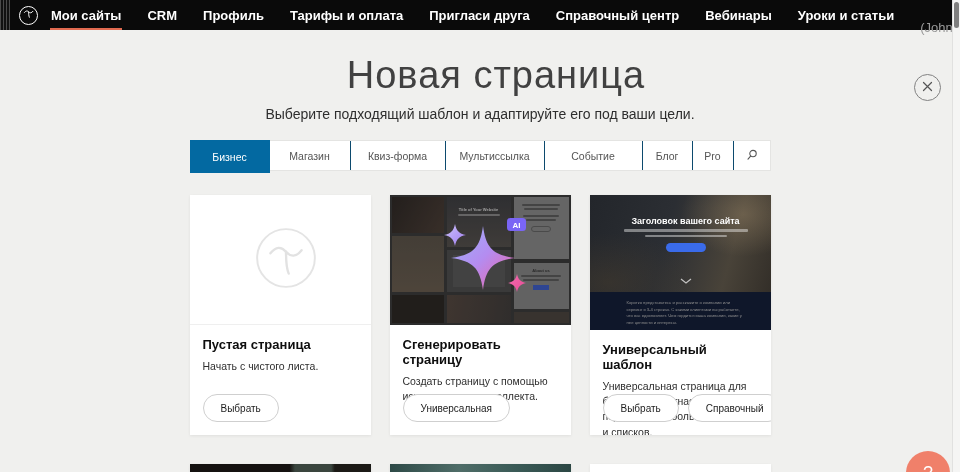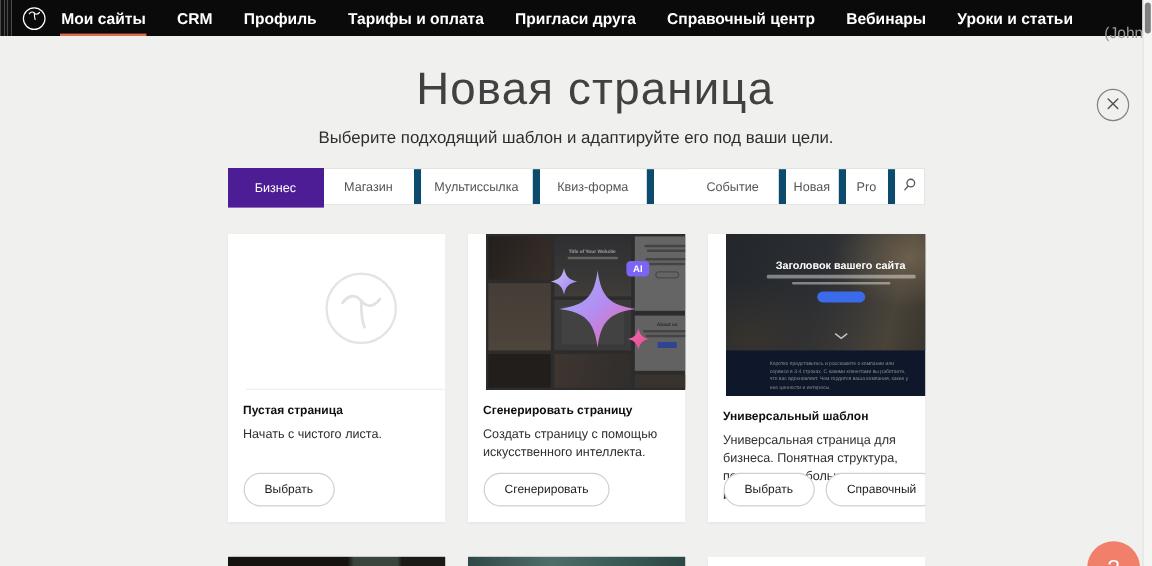--- a/index.html
+++ b/index.html
@@ -33,34 +33,34 @@
     border:1.5px solid #828282; border-radius:50%; background:transparent;
     display:flex; align-items:center; justify-content:center; cursor:pointer; }
   .page-title { padding-top:22px; text-align:center; font-size:38px; font-weight:300;
     color:#414141; letter-spacing:1px; line-height:46px;margin-left:32px; }
   .page-subtitle { margin-top:8px; text-align:center; font-size:14px; color:#2e2e2e; }
 
   
   .tabs { width:581px; margin:18px auto 0; display:flex; height:31px;
     border:1px solid #e4e4e2; background:#fff; }
   .tab { display:flex; align-items:center; justify-content:center; font-size:10.5px;
-    color:#555; background:#fff; border-right:6px solid #0c4a6e; cursor:pointer; }
+    color:#555; background:#fff; border-right:1px solid #0c4a6e; cursor:pointer; }
   .tab:last-child { border-right:none; }
-  .tab.active { background:#4c1d95; color:#fff; margin:-1px 0 -1px -1px; height:33px;
+  .tab.active { background:#0369a1; color:#fff; margin:-1px 0 -1px -1px; height:33px;
     border-right:none; }
   .t0{width:80px;} .t1{width:81px;} .t2{width:99px;} .t3{width:95px;}
-  .t4{width:82px;margin-left:28px;} .t5{width:50px;} .t6{width:41px;} .t7{flex:1;}
+  .t4{width:98px;} .t5{width:50px;} .t6{width:41px;} .t7{flex:1;}
 
   
   .grid { width:581px; margin:24px auto 0; display:flex; gap:19px; }
   .card { position:relative; width:181px; height:240px; background:#fff;
     box-shadow:0 1px 3px rgba(0,0,0,.07); overflow:hidden; }
-  .card-img { position:relative; width:192px; height:130px; overflow:hidden;margin-left:15px; }
+  .card-img { position:relative; width:192px; height:130px; overflow:hidden; }
   .card-body { padding:12px 13px 0; }
-  .card-title { font-size:10px; font-weight:bold; color:#0e0e0e; }
+  .card-title { font-size:13px; font-weight:bold; color:#0e0e0e; }
   .card-desc { margin-top:7px; font-size:10.5px; line-height:1.45; color:#2f2f2f; }
   .card-actions { position:absolute; left:13px; bottom:13px; display:flex; gap:9px; }
   .pill-btn { height:28px; padding:0 17px; border:1px solid #cfcfcf; border-radius:15px;
     background:#fff; font-size:10px; color:#1c1c1c; cursor:pointer;
     font-family:"Liberation Sans", sans-serif; }
 
   
   .blank-img { display:flex; align-items:center; justify-content:center;
     border-bottom:1px solid #efefef; background:#fff; }
 
@@ -145,24 +145,24 @@
       </svg>
     </span>
   </button>
 
   <h1 class="page-title">Новая страница</h1>
   <p class="page-subtitle">Выберите подходящий шаблон и адаптируйте его под ваши цели.</p>
 
   <div class="tabs">
     <div class="tab t0 active">Бизнес</div>
     <div class="tab t1">Магазин</div>
+    <div class="tab t3">Квиз-форма</div>
     <div class="tab t2">Мультиссылка</div>
-    <div class="tab t3">Квиз-форма</div>
     <div class="tab t4">Событие</div>
-    <div class="tab t5">Новая</div>
+    <div class="tab t5">Блог</div>
     <div class="tab t6">Pro</div>
     <div class="tab t7">
       <span>
         <svg width="12" height="12" viewBox="0 0 12 12" fill="none">
           <circle cx="7" cy="4.6" r="3.2" stroke="#555" stroke-width="1.1"></circle>
           <path d="M4.6 7.2 L2 10.2" stroke="#555" stroke-width="1.1" stroke-linecap="round"></path>
         </svg>
       </span>
     </div>
   </div>
@@ -244,21 +244,21 @@
             <rect x="76" y="8" width="19" height="13" rx="3.5" fill="#7a65f5"></rect>
             <text x="85.5" y="17.5" font-size="8" font-weight="bold" fill="#fff" text-anchor="middle" font-family="Liberation Sans, sans-serif">AI</text>
           </svg>
         </div>
       </div>
       <div class="card-body">
         <div class="card-title">Сгенерировать страницу</div>
         <div class="card-desc">Создать страницу с помощью искусственного интеллекта.</div>
       </div>
       <div class="card-actions">
-        <button class="pill-btn">Сгенерировать</button>
+        <button class="pill-btn">Универсальная</button>
       </div>
     </div>
 
     <div class="card">
       <div class="card-img tpl-img">
         <div class="tpl-hero">
           <div class="tpl-heading">Заголовок вашего сайта</div>
           <div class="tpl-line" style="width:124px;"></div>
           <div class="tpl-line" style="width:82px;"></div>
           <div class="tpl-btn"></div>

